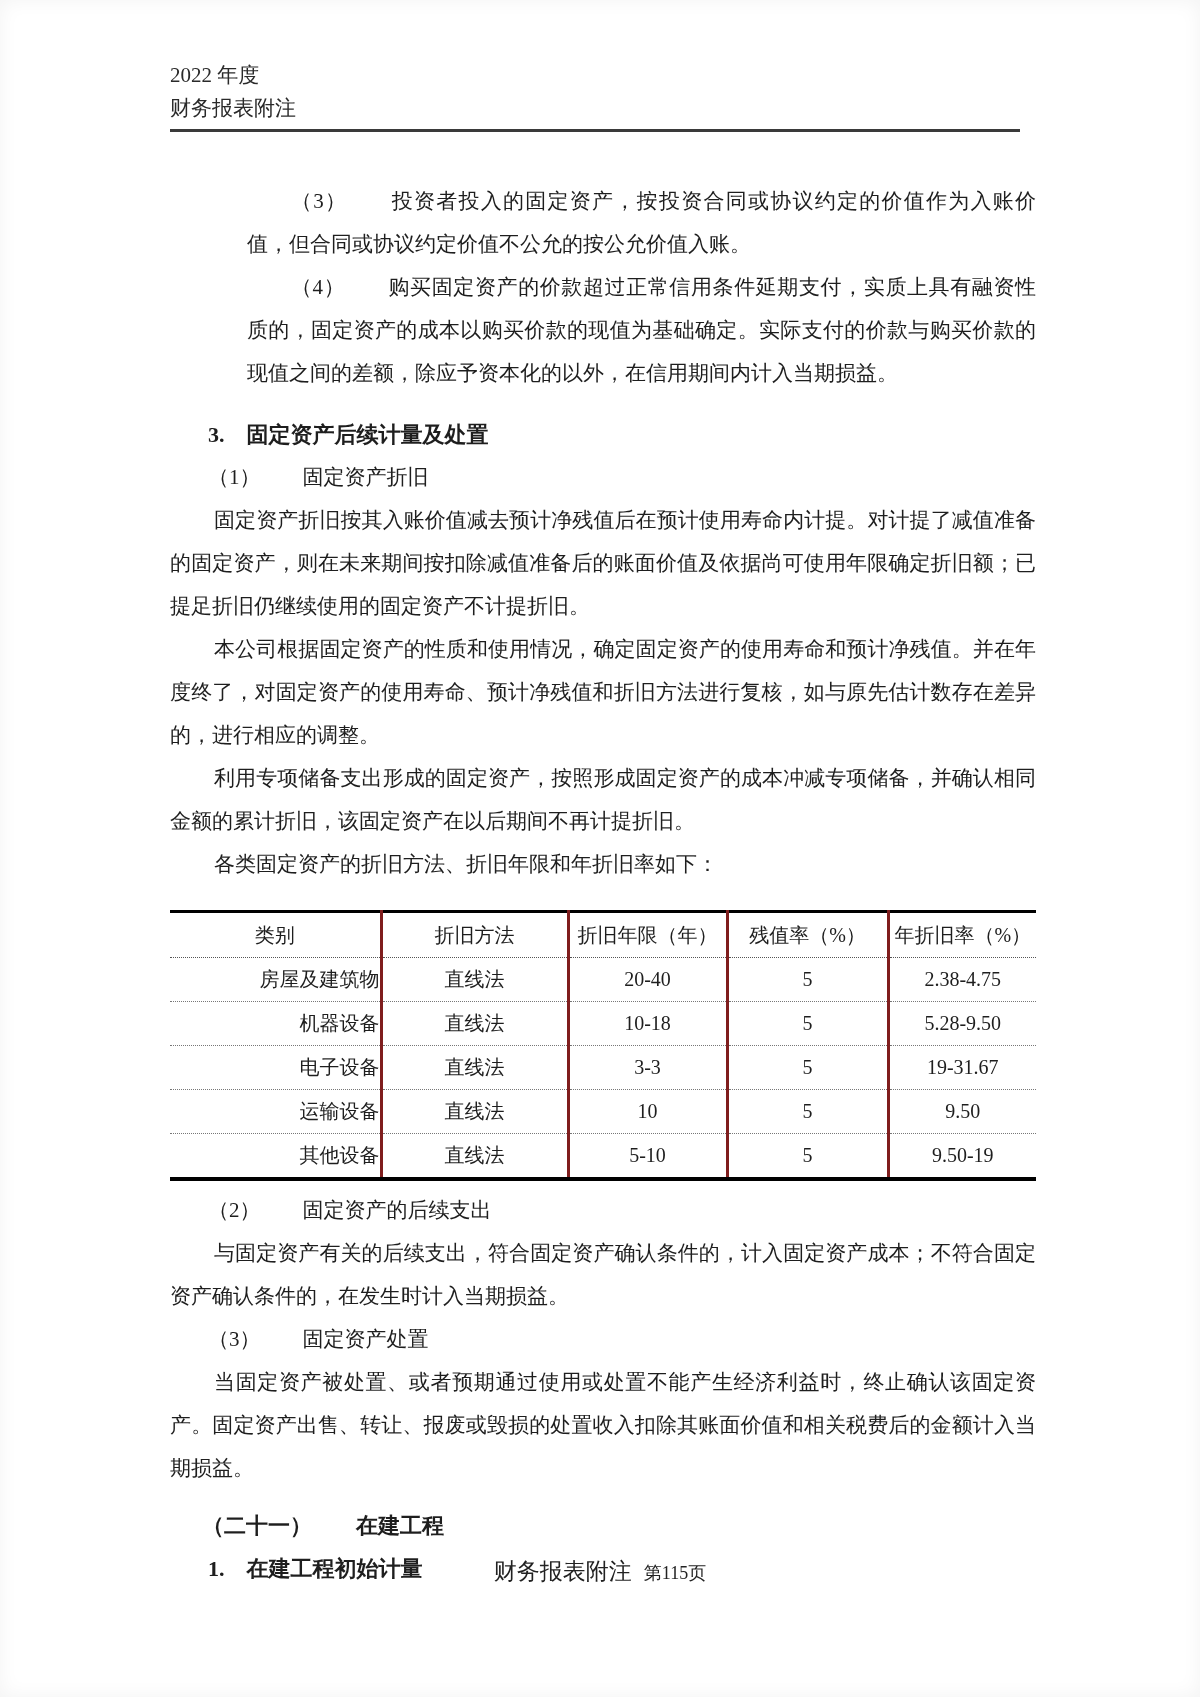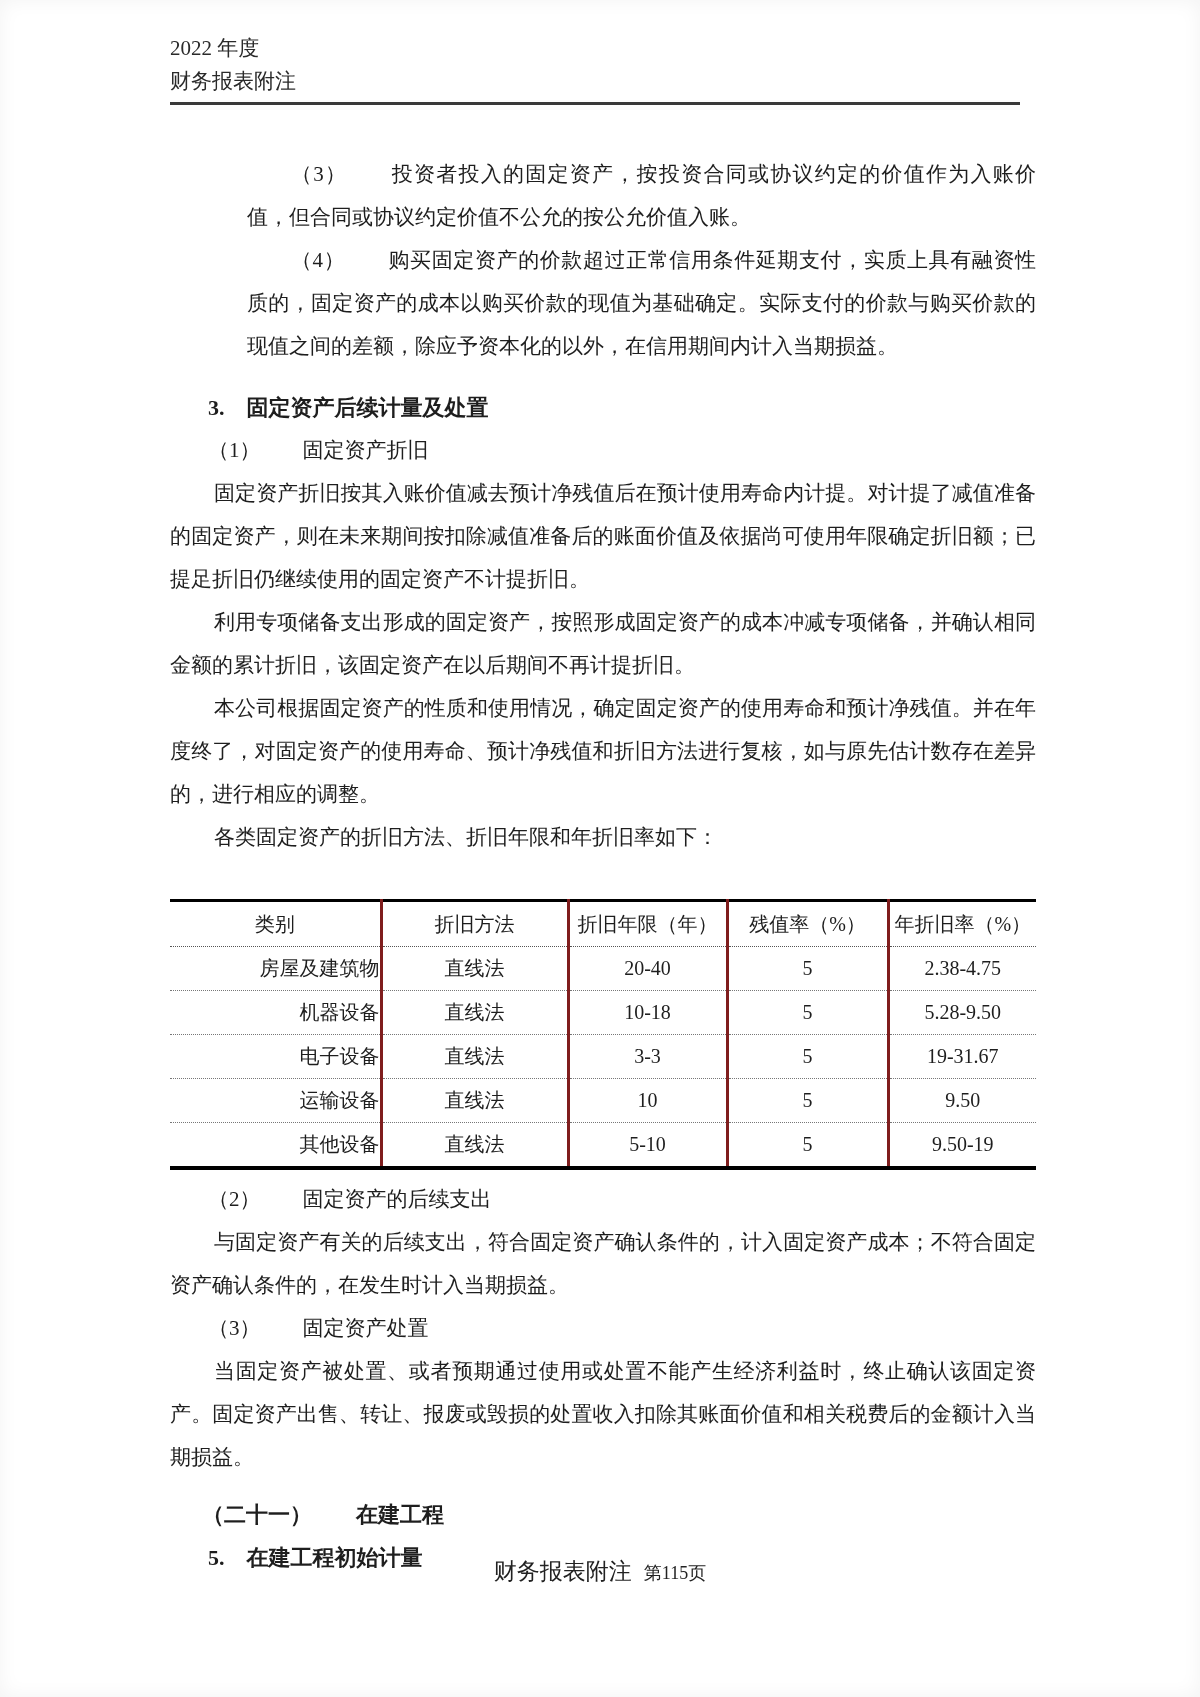--- a/index.html
+++ b/index.html
@@ -13,21 +13,21 @@
     box-shadow: inset 0 0 20px rgba(0,0,0,0.05);
     overflow: hidden;
   }
   .content {
     position: absolute;
     left: 170px;
     top: 0;
     width: 866px;
   }
   .doc-header {
-    padding-top: 32px;
+    padding-top: 59px;
     font-size: 21px;
     line-height: 33px;
     color: #2a2a2a;
   }
   .header-rule {
     width: 850px;
     height: 0;
     border-top: 3px solid #3a3a3a;
     margin-top: 4px;
   }
@@ -45,21 +45,21 @@
   .heading-bold {
     margin: 18px 0 0 38px;
     font-weight: bold;
     font-size: 22px;
   }
   .sub-item {
     margin-left: 38px;
   }
   .dep-table {
     width: 866px;
-    margin-top: 40px;
+    margin-top: 24px;
     border-collapse: collapse;
     font-size: 20px;
     border-top: 3px solid #000;
     border-bottom: 4px solid #000;
   }
   .dep-table th {
     font-weight: normal;
     height: 44px;
     text-align: center;
     border-bottom: 1px dotted #555;
@@ -100,22 +100,22 @@
 
     <div class="body-text">
       <div class="indent-block">
         <p class="para">（3）　　投资者投入的固定资产，按投资合同或协议约定的价值作为入账价值，但合同或协议约定价值不公允的按公允价值入账。</p>
         <p class="para">（4）　　购买固定资产的价款超过正常信用条件延期支付，实质上具有融资性质的，固定资产的成本以购买价款的现值为基础确定。实际支付的价款与购买价款的现值之间的差额，除应予资本化的以外，在信用期间内计入当期损益。</p>
       </div>
 
       <p class="para heading-bold" style="text-indent:0;">3.　固定资产后续计量及处置</p>
       <p class="para sub-item" style="text-indent:0;">（1）　　固定资产折旧</p>
       <p class="para">固定资产折旧按其入账价值减去预计净残值后在预计使用寿命内计提。对计提了减值准备的固定资产，则在未来期间按扣除减值准备后的账面价值及依据尚可使用年限确定折旧额；已提足折旧仍继续使用的固定资产不计提折旧。</p>
+      <p class="para">本公司根据固定资产的性质和使用情况，确定固定资产的使用寿命和预计净残值。并在年度终了，对固定资产的使用寿命、预计净残值和折旧方法进行复核，如与原先估计数存在差异的，进行相应的调整。</p>
       <p class="para">利用专项储备支出形成的固定资产，按照形成固定资产的成本冲减专项储备，并确认相同金额的累计折旧，该固定资产在以后期间不再计提折旧。</p>
-      <p class="para">本公司根据固定资产的性质和使用情况，确定固定资产的使用寿命和预计净残值。并在年度终了，对固定资产的使用寿命、预计净残值和折旧方法进行复核，如与原先估计数存在差异的，进行相应的调整。</p>
       <p class="para">各类固定资产的折旧方法、折旧年限和年折旧率如下：</p>
 
       <table class="dep-table">
         <colgroup>
           <col style="width:211px">
             <col style="width:187px">
             <col style="width:159px">
             <col style="width:161px">
             <col style="width:148px">
         </colgroup>
@@ -166,20 +166,20 @@
           </tr>
         </tbody>
       </table>
 
       <p class="para sub-item" style="text-indent:0; margin-top:8px;">（2）　　固定资产的后续支出</p>
       <p class="para">与固定资产有关的后续支出，符合固定资产确认条件的，计入固定资产成本；不符合固定资产确认条件的，在发生时计入当期损益。</p>
       <p class="para sub-item" style="text-indent:0;">（3）　　固定资产处置</p>
       <p class="para">当固定资产被处置、或者预期通过使用或处置不能产生经济利益时，终止确认该固定资产。固定资产出售、转让、报废或毁损的处置收入扣除其账面价值和相关税费后的金额计入当期损益。</p>
 
       <p class="para heading-bold tail-heading" style="text-indent:0; margin-left:32px;">（二十一）　　在建工程</p>
-      <p class="para heading-bold" style="text-indent:0; margin-top:0;">5.　在建工程初始计量</p>
+      <p class="para heading-bold" style="text-indent:0; margin-top:0;">1.　在建工程初始计量</p>
     </div>
   </div>
 
   <div class="doc-footer">
     <span class="footer-title">财务报表附注</span><span class="footer-page">第115页</span>
   </div>
 </div>
 
 </body></html>

